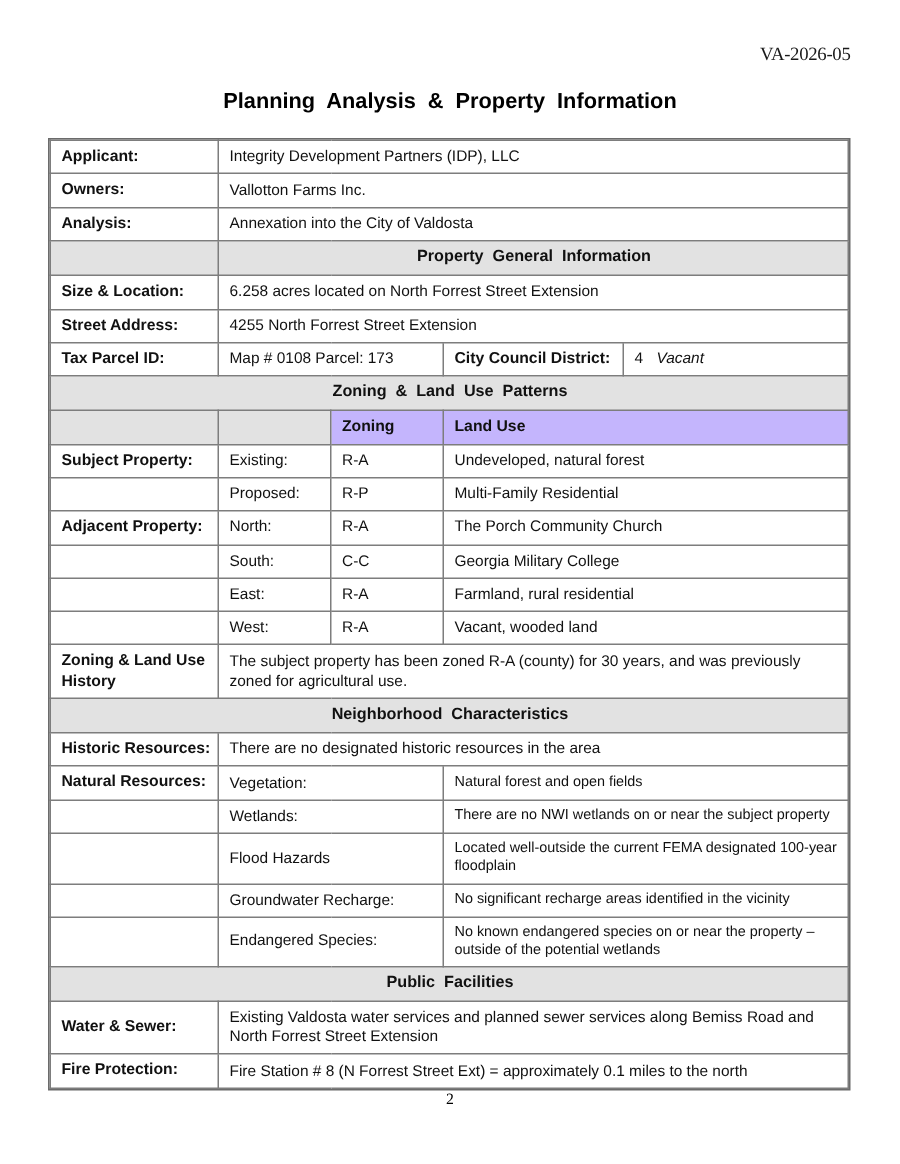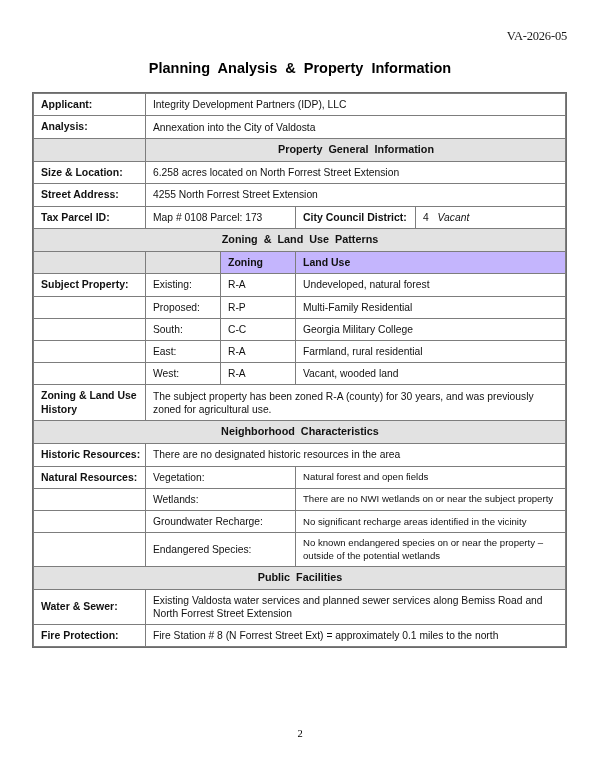--- a/index.html
+++ b/index.html
@@ -132,20 +132,24 @@
         <col style="width:120px">
         <col style="width:150px">
       </colgroup>
       <tbody>
 
         <tr>
           <td class="lbl">Applicant:</td>
           <td class="val" colspan="4">Integrity Development Partners (IDP), LLC</td>
         </tr>
         <tr>
+          <td class="lbl">Owners:</td>
+          <td class="val" colspan="4">Vallotton Farms Inc.</td>
+        </tr>
+        <tr>
           <td class="lbl">Analysis:</td>
           <td class="val" colspan="4">Annexation into the City of Valdosta</td>
         </tr>
 
         <tr>
           <td class="blankhdr"></td>
           <td class="section" colspan="4">Property  General  Information</td>
         </tr>
         <tr>
           <td class="lbl">Size &amp; Location:</td>
@@ -181,20 +185,26 @@
           <td class="val">R-A</td>
           <td class="val" colspan="2">Undeveloped, natural forest</td>
         </tr>
         <tr>
           <td class="lbl"></td>
           <td class="val">Proposed:</td>
           <td class="val">R-P</td>
           <td class="val" colspan="2">Multi-Family Residential</td>
         </tr>
         <tr>
+          <td class="lbl">Adjacent Property:</td>
+          <td class="val">North:</td>
+          <td class="val">R-A</td>
+          <td class="val" colspan="2">The Porch Community Church</td>
+        </tr>
+        <tr>
           <td class="lbl"></td>
           <td class="val">South:</td>
           <td class="val">C-C</td>
           <td class="val" colspan="2">Georgia Military College</td>
         </tr>
         <tr>
           <td class="lbl"></td>
           <td class="val">East:</td>
           <td class="val">R-A</td>
           <td class="val" colspan="2">Farmland, rural residential</td>
@@ -224,20 +234,25 @@
           <td class="val" colspan="2">Vegetation:</td>
           <td class="val small" colspan="2">Natural forest and open fields</td>
         </tr>
         <tr>
           <td class="lbl"></td>
           <td class="val" colspan="2">Wetlands:</td>
           <td class="val small" colspan="2">There are no NWI wetlands on or near the subject property</td>
         </tr>
         <tr>
           <td class="lbl"></td>
+          <td class="val" colspan="2">Flood Hazards</td>
+          <td class="val small" colspan="2">Located well-outside the current FEMA designated 100-year floodplain</td>
+        </tr>
+        <tr>
+          <td class="lbl"></td>
           <td class="val" colspan="2">Groundwater Recharge:</td>
           <td class="val small" colspan="2">No significant recharge areas identified in the vicinity</td>
         </tr>
         <tr>
           <td class="lbl"></td>
           <td class="val" colspan="2">Endangered Species:</td>
           <td class="val small" colspan="2">No known endangered species on or near the property – outside of the potential wetlands</td>
         </tr>
 
         <tr>

